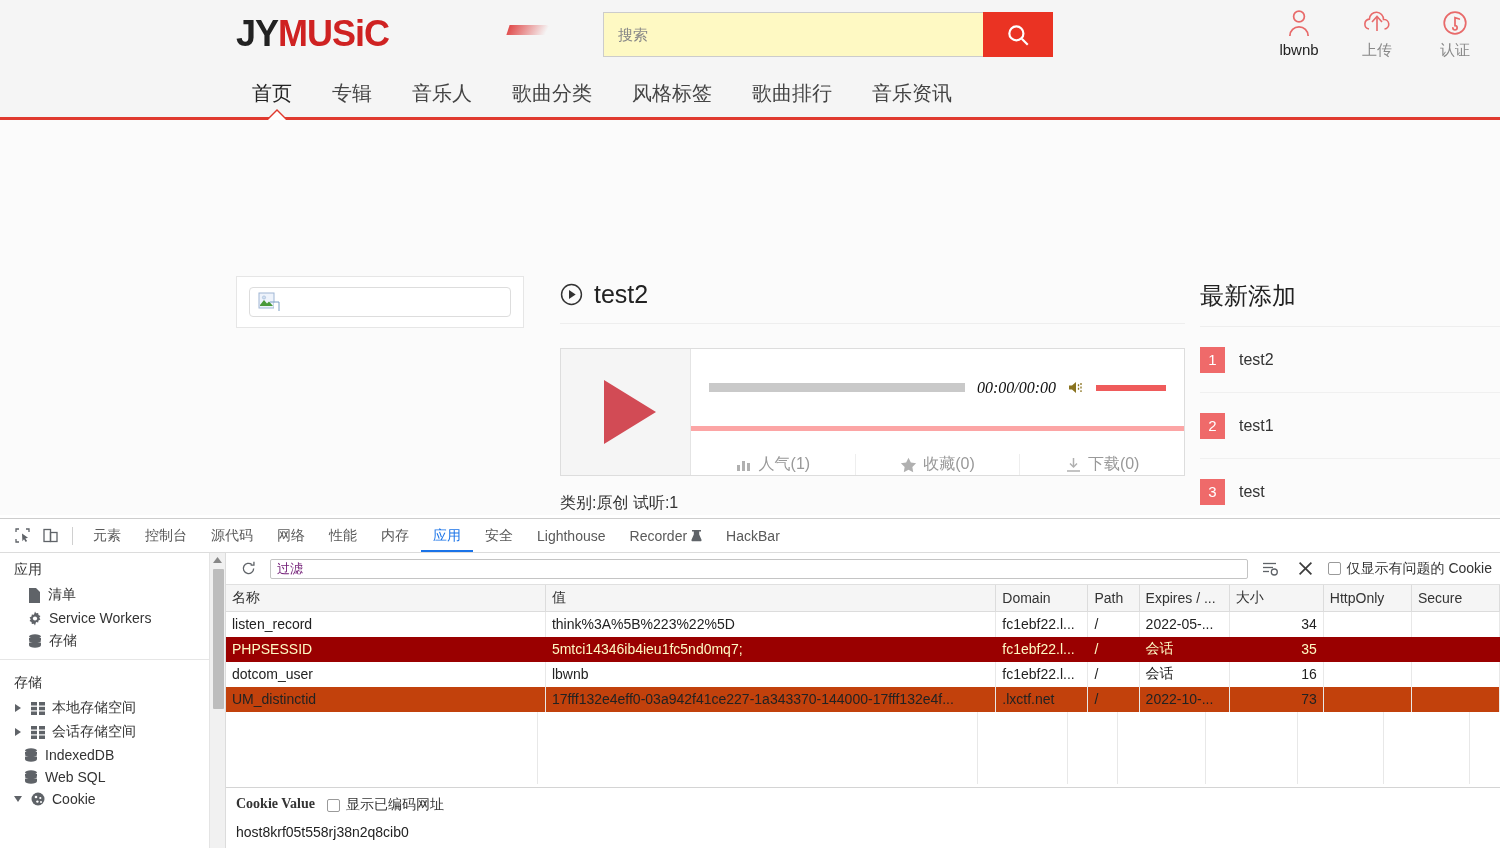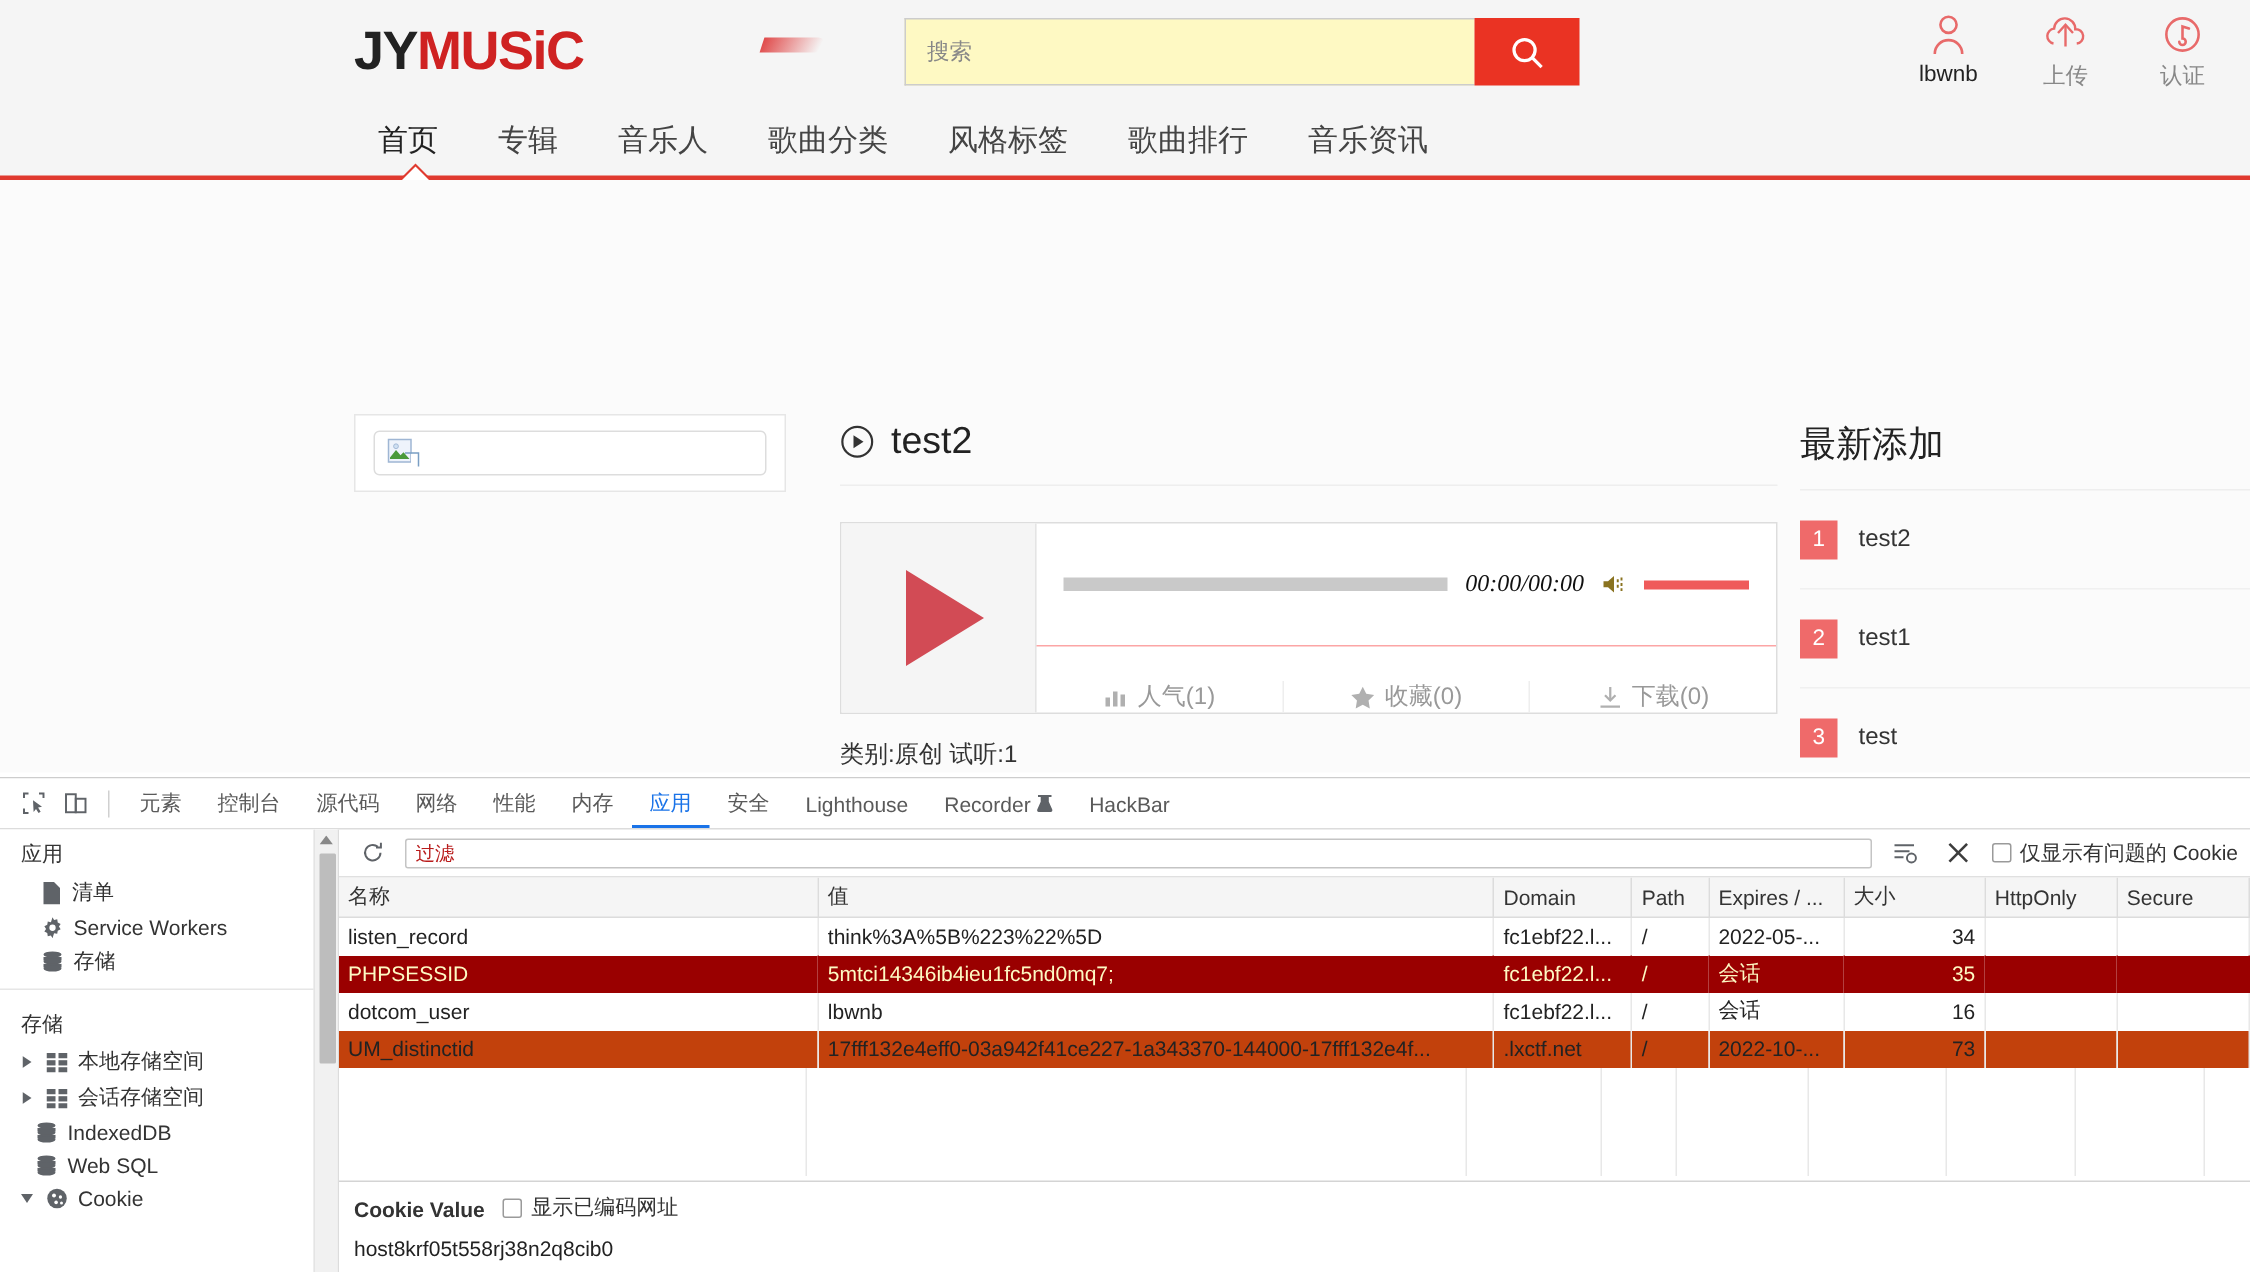--- a/index.html
+++ b/index.html
@@ -45,21 +45,21 @@
   .thumb-card { position:absolute; left:236px; top:156px; width:288px; height:52px;
      background:#ffffff; border:1px solid #e6e6e6; display:flex; align-items:center; justify-content:center; }
   .thumb-box { width:262px; height:30px; border:1px solid #dddddd; border-radius:4px; display:flex; align-items:center; padding-left:8px; }
 
   .song-panel { position:absolute; left:560px; top:160px; width:625px; }
   .song-title { display:flex; align-items:center; gap:11px; font-size:25px; color:#222222; padding-bottom:14px; border-bottom:1px solid #eeeeee; }
 
   .player { margin-top:24px; border:1px solid #dddddd; display:flex; height:128px; background:#ffffff; }
   .player-cover { width:130px; background:#f5f5f5; border-right:1px solid #e4e4e4; display:flex; align-items:center; justify-content:center; }
   .player-right { flex:1; display:flex; flex-direction:column; }
-  .player-controls { flex:1; display:flex; align-items:center; padding:0 18px; gap:12px; border-bottom:1px solid #fca5a5; }
+  .player-controls { flex:1; display:flex; align-items:center; padding:0 18px; gap:12px; border-bottom:5px solid #fca5a5; }
   .progress { flex:1; height:9px; background:#c9c9c9; }
   .ptime { font-size:16px; font-style:italic; color:#111111; font-family:"Liberation Serif", serif; white-space:nowrap; }
   .vol-bar { width:70px; height:6px; background:#ef5b5b; }
   .player-stats { height:44px; display:flex; align-items:flex-end; }
   .pstat { flex:1; display:flex; align-items:center; justify-content:center; gap:6px; font-size:16px; color:#999999; cursor:pointer; }
   .pstat + .pstat { border-left:1px solid #eeeeee; }
 
   .meta { margin-top:17px; font-size:16px; color:#333333; }
 
   .rightcol { position:absolute; left:1200px; top:160px; width:300px; }
@@ -85,40 +85,40 @@
   .dt-thumb { position:absolute; top:16px; left:3px; width:11px; height:140px; background:#bdbdbd; border-radius:1px; }
   .dt-sec-title { font-size:14px; color:#333333; padding:8px 0 4px 14px; }
   .dt-side-sep { height:1px; background:#e6e6e6; margin:6px 0; }
   .dt-node { display:flex; align-items:center; gap:7px; padding:3px 0 3px 28px; font-size:14px; color:#333333; cursor:pointer; }
   .dt-node.l2 { padding-left:12px; }
   .dt-node.l2 .twisty { width:12px; display:flex; justify-content:center; }
 
   .dt-main { flex:1; display:flex; flex-direction:column; min-width:0; }
   .ck-toolbar { height:32px; display:flex; align-items:center; gap:8px; padding:0 8px; border-bottom:1px solid #e0e0e0; }
   .ck-filter { flex:1; height:20px; border:1px solid #c4c4c4; border-radius:2px; background:#fff; display:flex; align-items:center; padding:0 6px; }
-  .ck-filter span { font-size:13px; color:#b91c1c; }
+  .ck-filter span { font-size:13px; color:#701a75; }
   .ck-chk { display:flex; align-items:center; gap:6px; font-size:14px; color:#333333; cursor:pointer; white-space:nowrap; }
   .ck-box { width:13px; height:13px; border:1px solid #9a9a9a; border-radius:2px; background:#fff; }
 
   .ck-table { flex:1; overflow:hidden; }
   table.cookies { width:100%; border-collapse:collapse; table-layout:fixed; }
   table.cookies th { font-weight:normal; font-size:14px; color:#333333; text-align:left;
       background:#f5f5f5; border-right:1px solid #dcdcdc; border-bottom:1px solid #dcdcdc; padding:4px 6px; height:23px;
       white-space:nowrap; overflow:hidden; cursor:pointer; }
   table.cookies td { font-size:14px; color:#222222; padding:3px 6px; height:25px; border-right:1px solid #e8e8e8;
       white-space:nowrap; overflow:hidden; text-overflow:ellipsis; }
   tr.row-even td { background:#ffffff; }
   tr.row-odd td { background:#c2410c; }
   tr.selected td { background:#9a0000 !important; color:#fef9c3; border-right-color:#9a0000; }
   td.num { text-align:right; }
   .ck-filler { height:72px; display:flex; }
   .ck-filler .cell { border-right:1px solid #e8e8e8; height:100%; }
 
   .ck-value { border-top:1px solid #d4d4d4; height:62px; padding:8px 10px; background:#ffffff; }
-  .ck-value-head { display:flex; align-items:flex-end; gap:12px; }
+  .ck-value-head { display:flex; align-items:flex-start; gap:12px;font-family:Liberation Serif, serif; }
   .ck-value-title { font-size:14px; font-weight:bold; color:#333333; }
   .ck-value-text { margin-top:10px; font-size:14px; color:#222222; }
 </style>
 </head>
 <body>
 
 <div id="webpage">
 
   <div class="site-header">
     <div class="logo">

